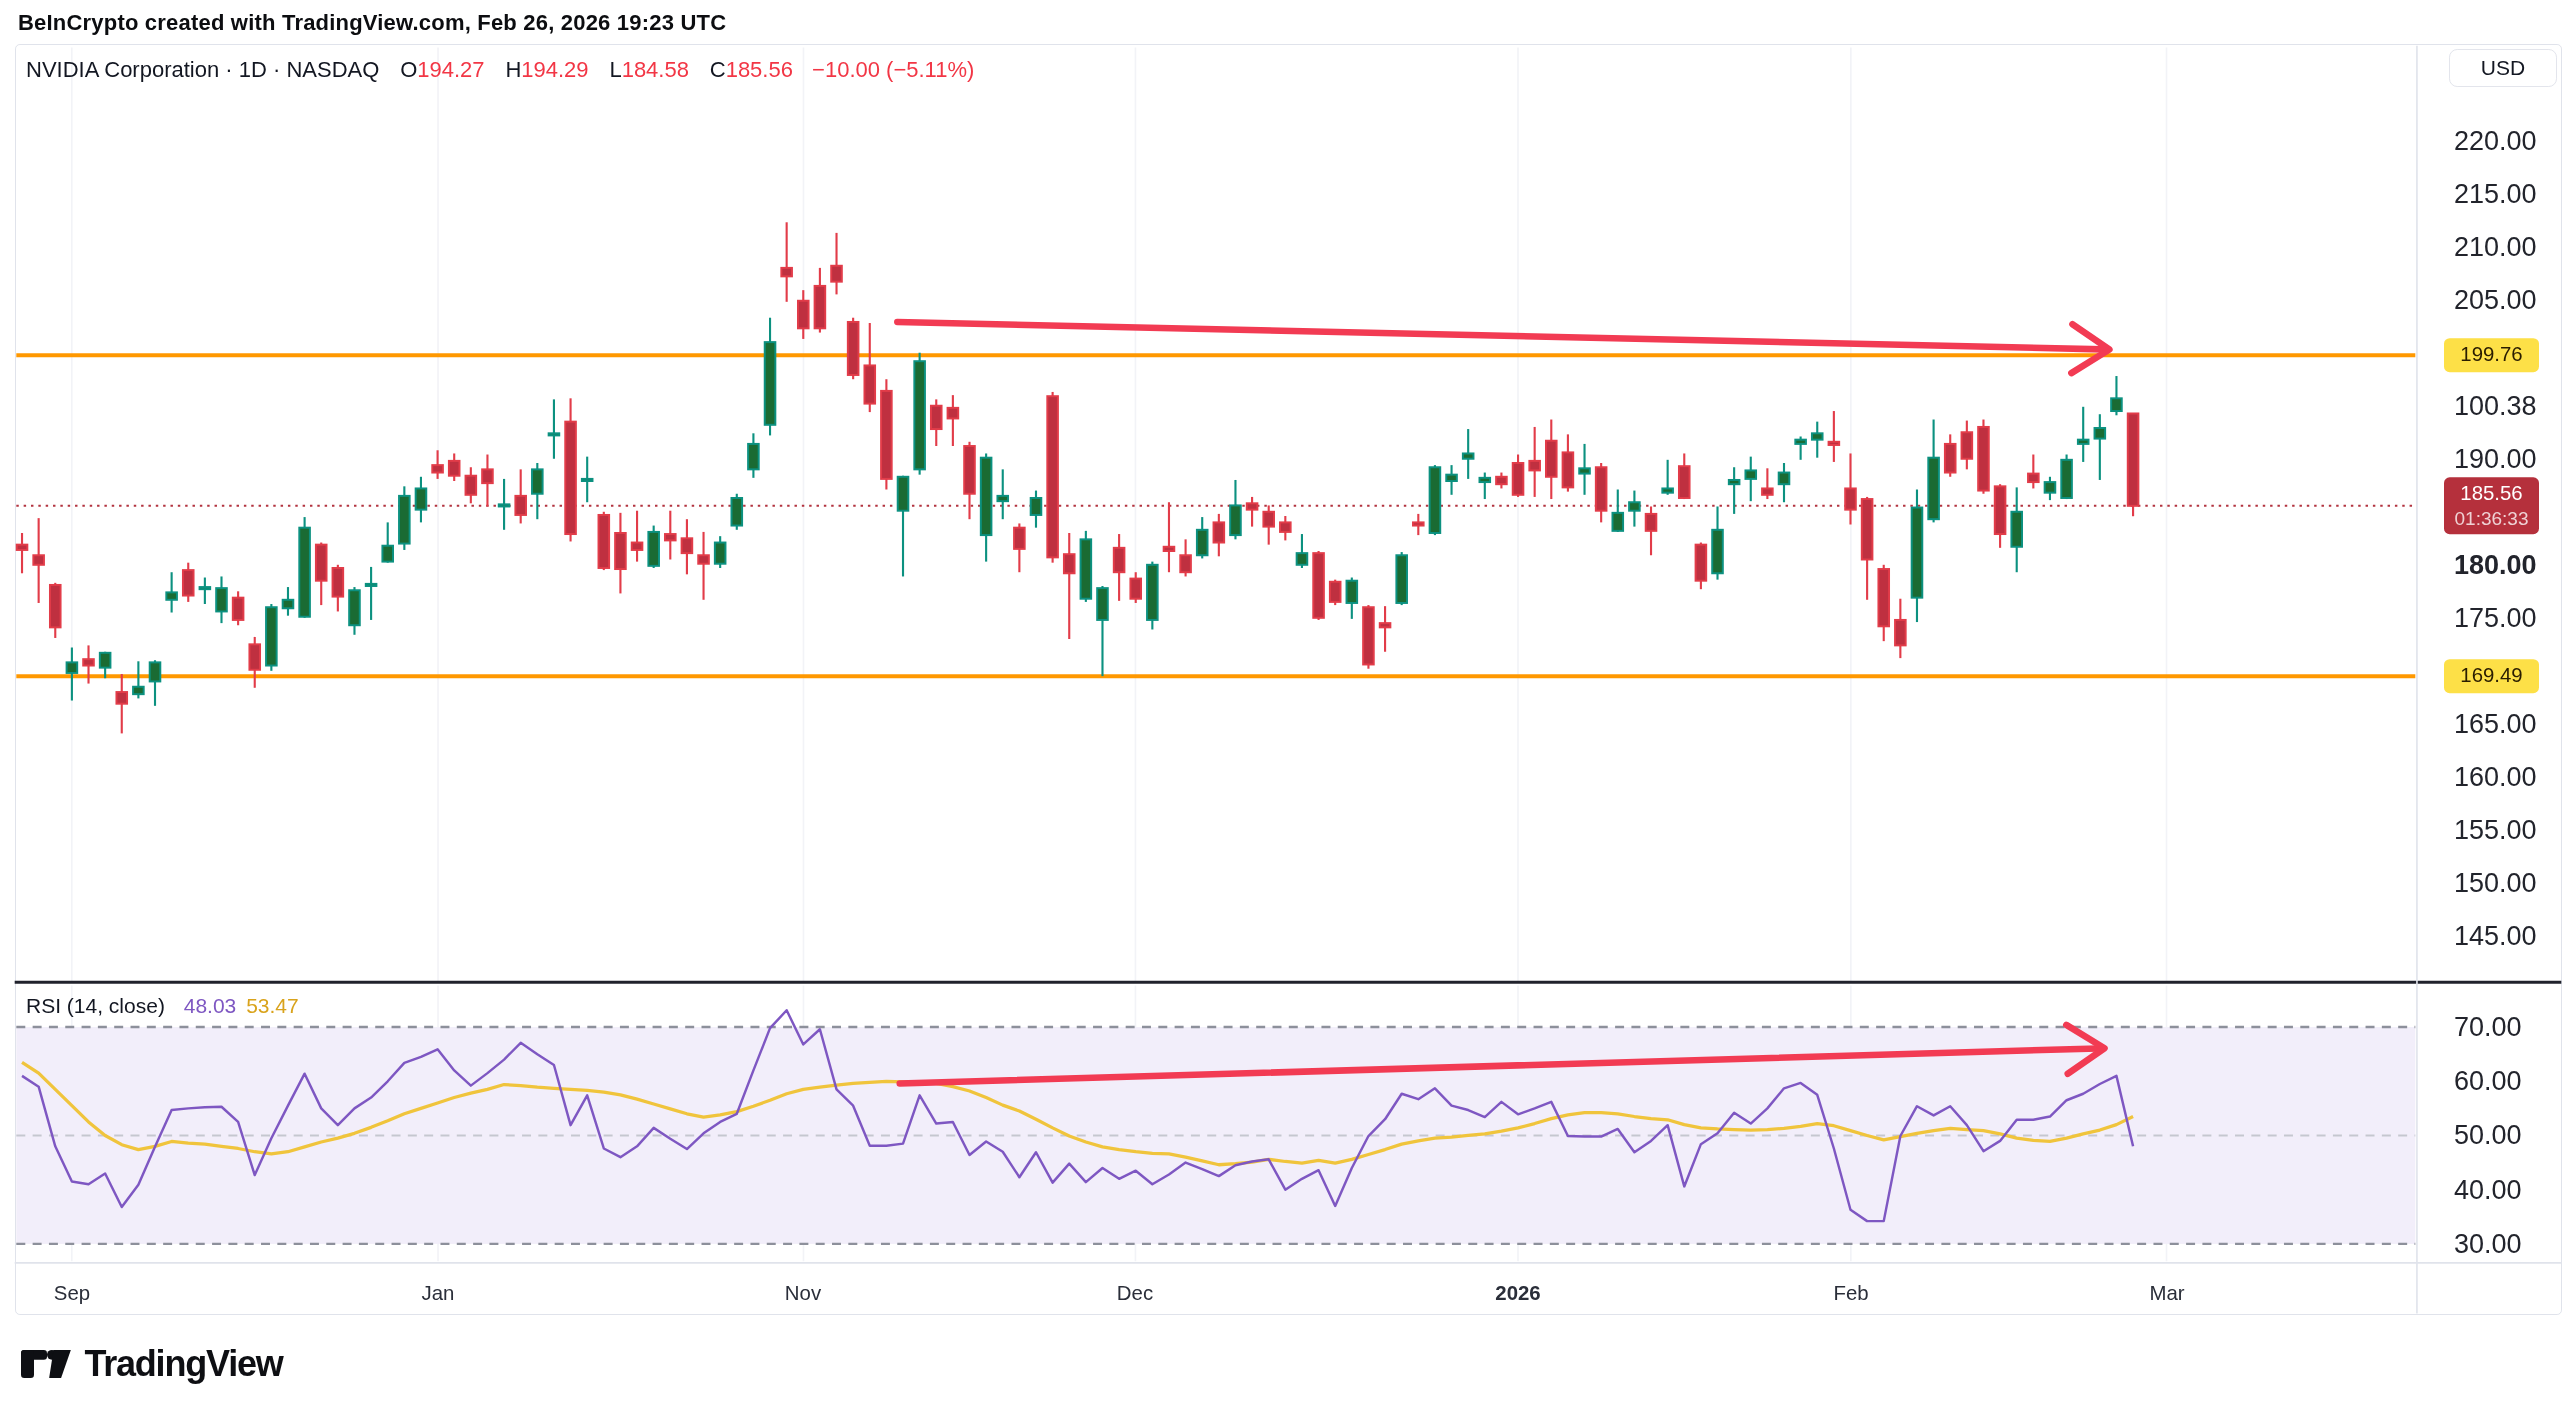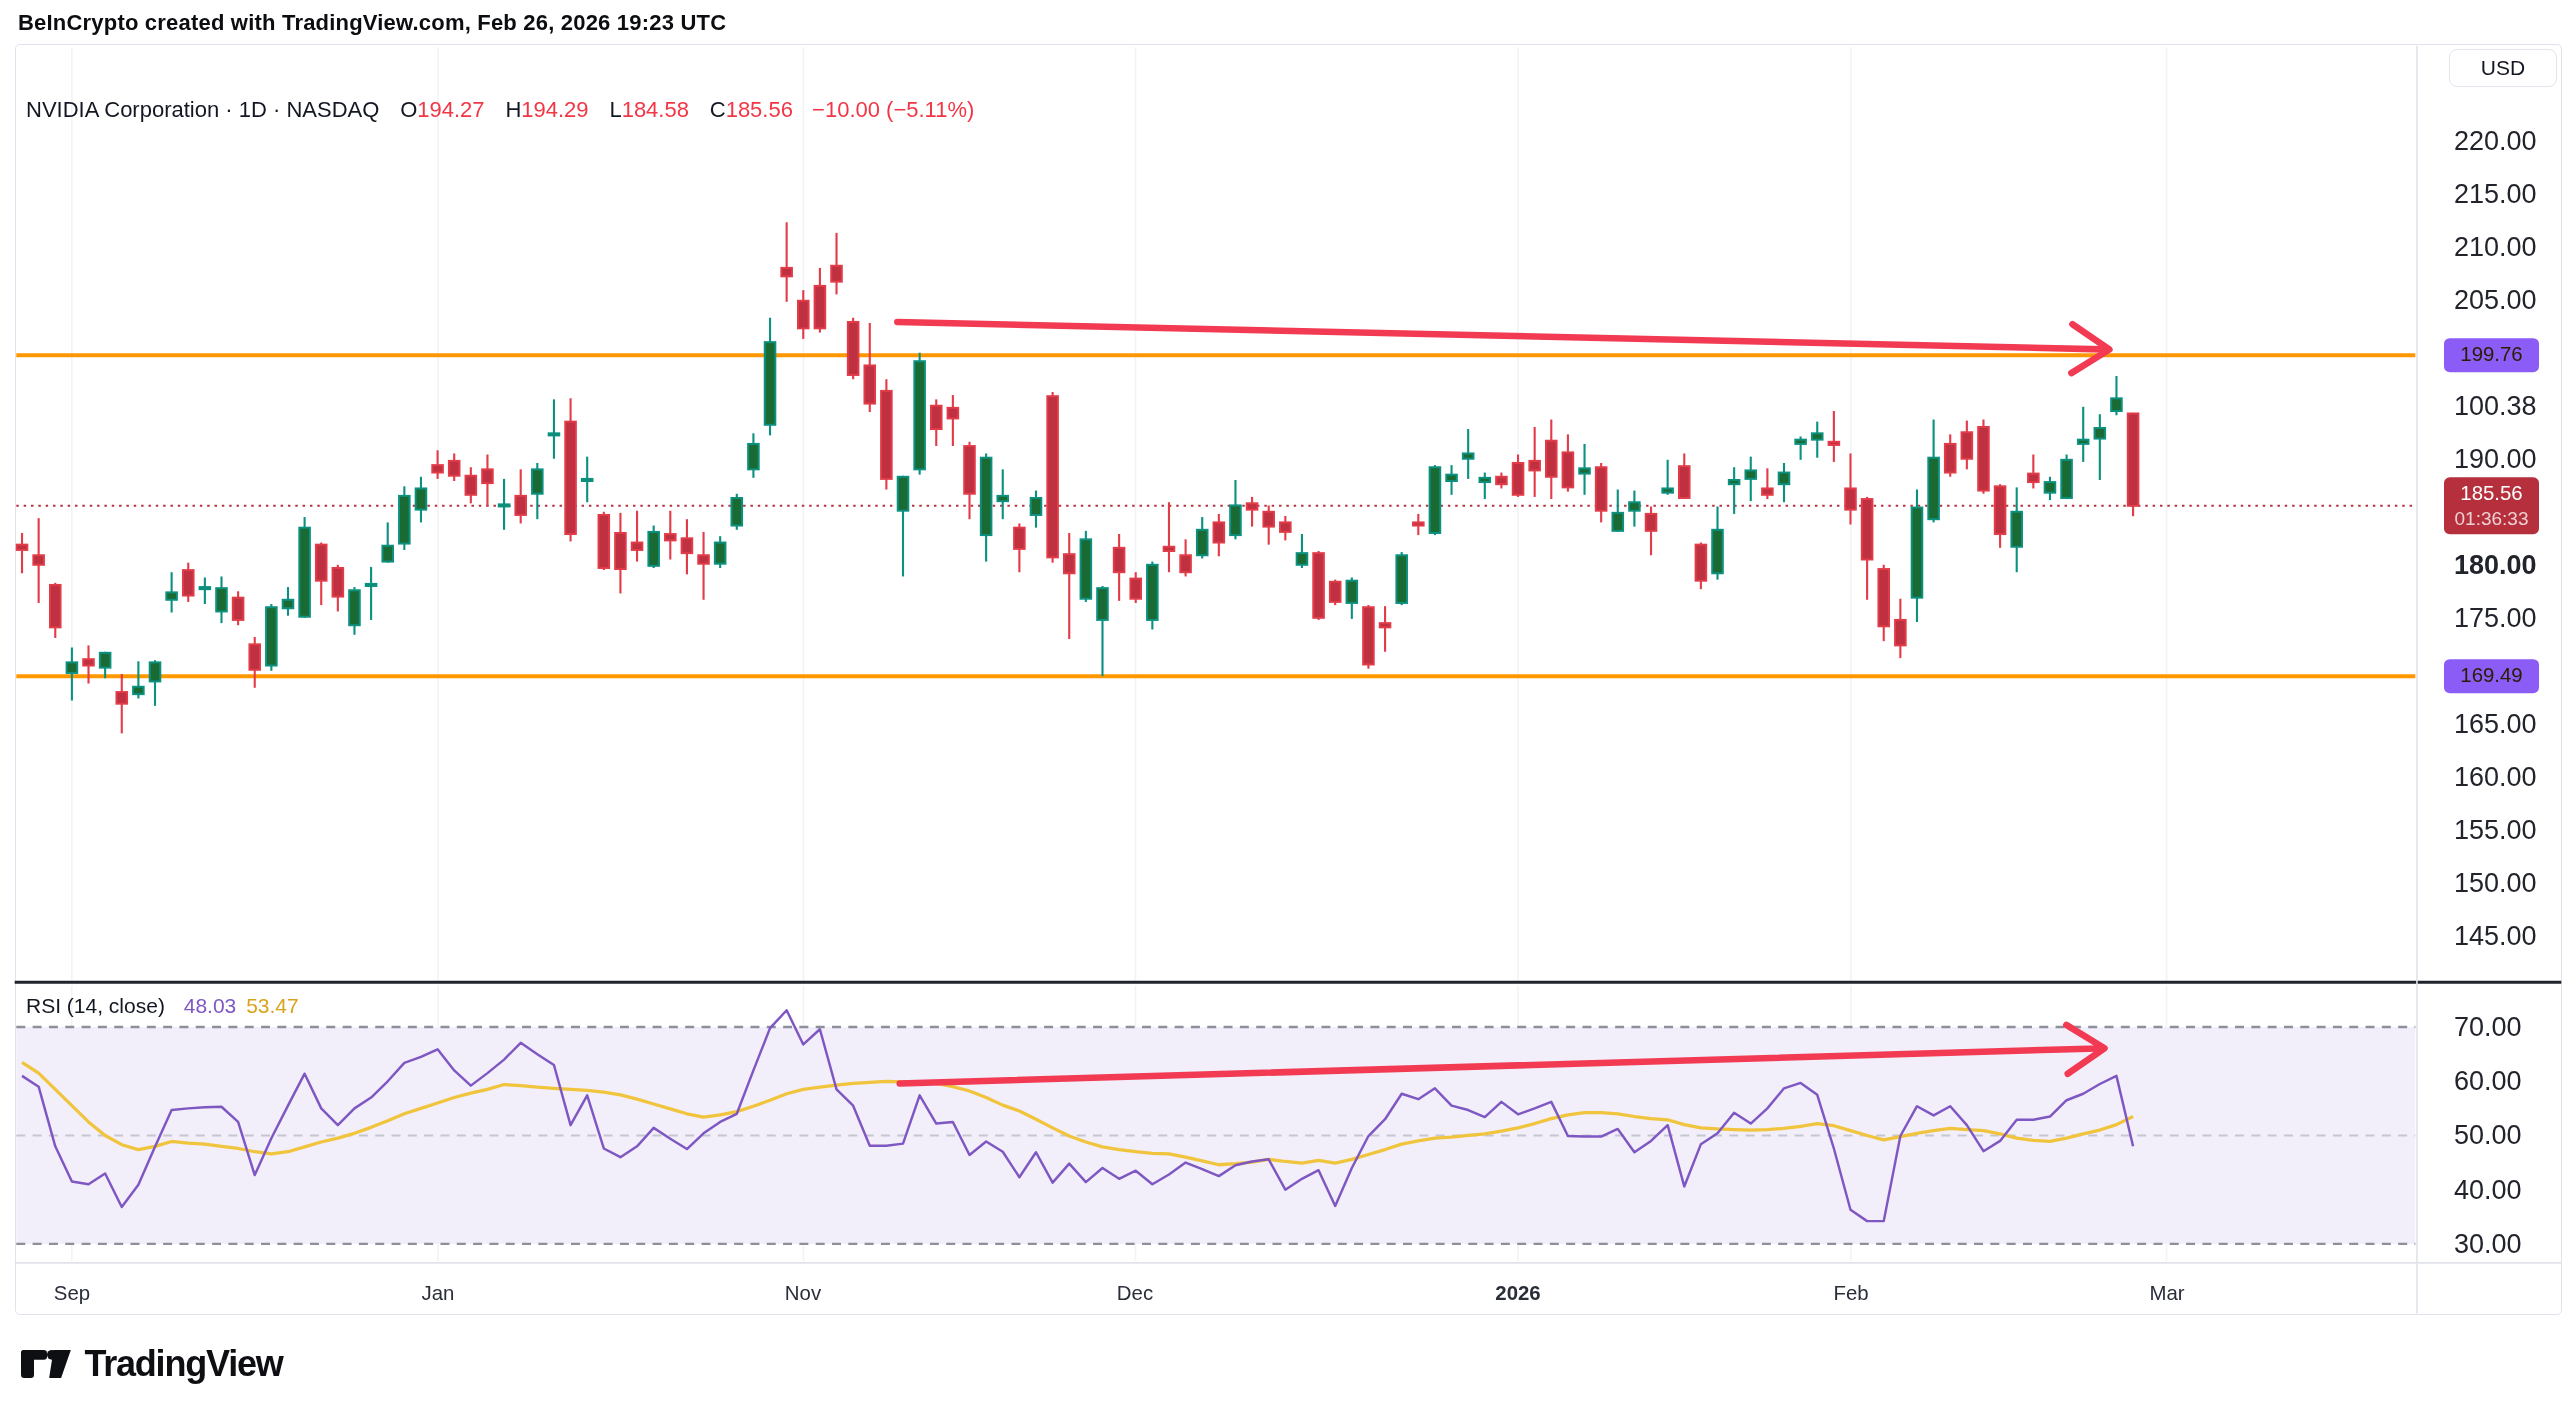--- a/index.html
+++ b/index.html
@@ -1,33 +1,33 @@
 <!DOCTYPE html>
 <html style="font-size:13px"><head>
 <meta charset="utf-8">
 <style>
   html,body{margin:0;padding:0;background:#ffffff;}
   body{width:2576px;height:1413px;position:relative;font-family:"Liberation Sans",sans-serif;color:#131722;overflow:hidden;}
   .abs{position:absolute;}
   #attribution{left:18px;top:9.8px;font-size:22px;font-weight:700;color:#0c0d10;letter-spacing:0.2px;}
   #chart-frame{left:14.7px;top:44px;width:2547px;height:1271px;border:1.6px solid #e0e3eb;border-radius:4.9px;box-sizing:border-box;background:#fff;}
   #plot-svg{left:0;top:0;width:2576px;height:1413px;}
-  #symbol-legend{left:26px;top:57px;font-size:22px;white-space:nowrap;margin-top:40px;}
+  #symbol-legend{left:26px;top:57px;font-size:22px;white-space:nowrap;}
   #symbol-legend .sym{color:#131722;}
   #symbol-legend .lbl{color:#131722;margin-left:14.7px;}
   #symbol-legend .val{color:#f23645;}
   #symbol-legend .chg{color:#f23645;margin-left:13px;}
   #rsi-legend{left:26px;top:994px;font-size:21px;white-space:nowrap;}
   #rsi-legend .t{color:#131722;}
   #rsi-legend .v1{color:#7e57c2;margin-left:13px;}
   #rsi-legend .v2{color:#d9a31c;margin-left:4px;}
   #usd-button{left:2449px;top:49px;width:108px;height:38px;border:1.6px solid #e3e5ec;border-radius:8.2px;box-sizing:border-box;display:flex;align-items:center;justify-content:center;font-size:21px;color:#131722;background:#fff;}
   .ptick{position:absolute;left:2454px;width:106px;font-size:27px;color:#22242c;transform:translateY(-50%);}
   .badge{position:absolute;left:2444px;width:95px;border-radius:5.7px;text-align:center;font-size:20.4px;transform:translateY(-50%);padding:4.1px 0;line-height:1.25;}
-  .badge.orange{background:#8b5cf6;color:#2a1d00;}
+  .badge.orange{background:#fde047;color:#2a1d00;}
   .badge.red{background:#b5303c;color:#ffffff;}
   .badge .sub{font-size:19px;color:rgba(255,255,255,.78);}
   .mtick{position:absolute;top:1282px;transform:translateX(-50%);font-size:20.4px;color:#2a2e39;}
   .mtick.bold{font-weight:700;}
   #logo{left:21px;top:1343px;display:flex;align-items:flex-end;gap:11.4px;}
   #logo .word{font-size:36px;font-weight:800;letter-spacing:-1.2px;color:#0e0f13;}
 </style>
 </head>
 <body>
 

